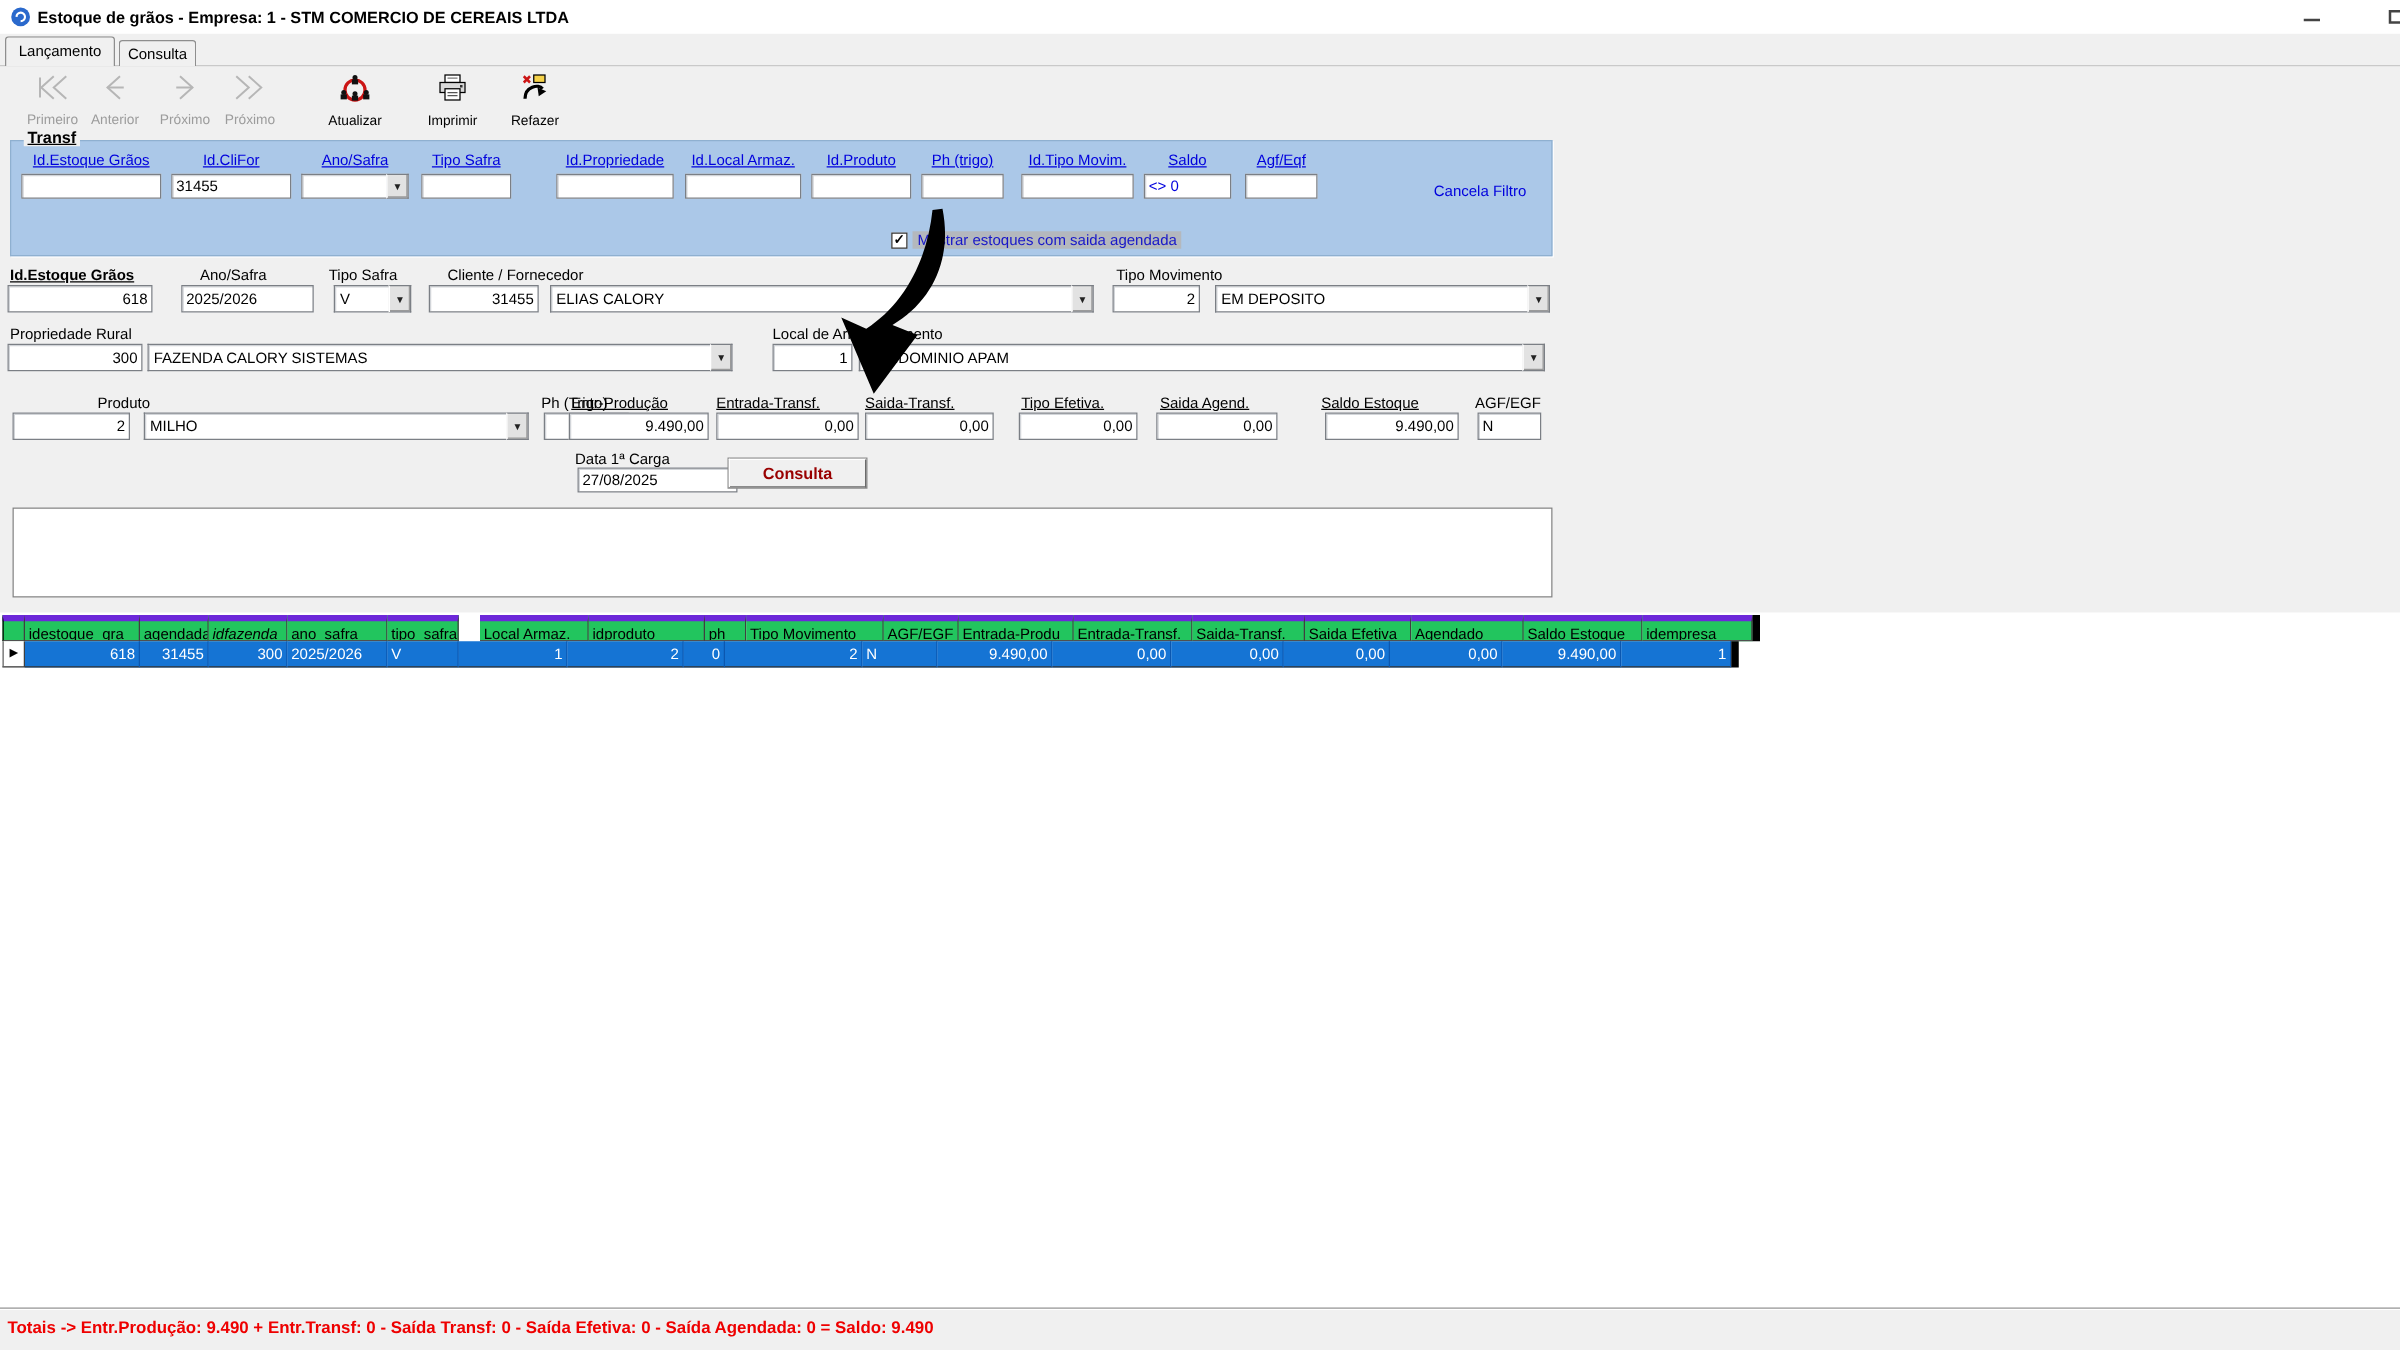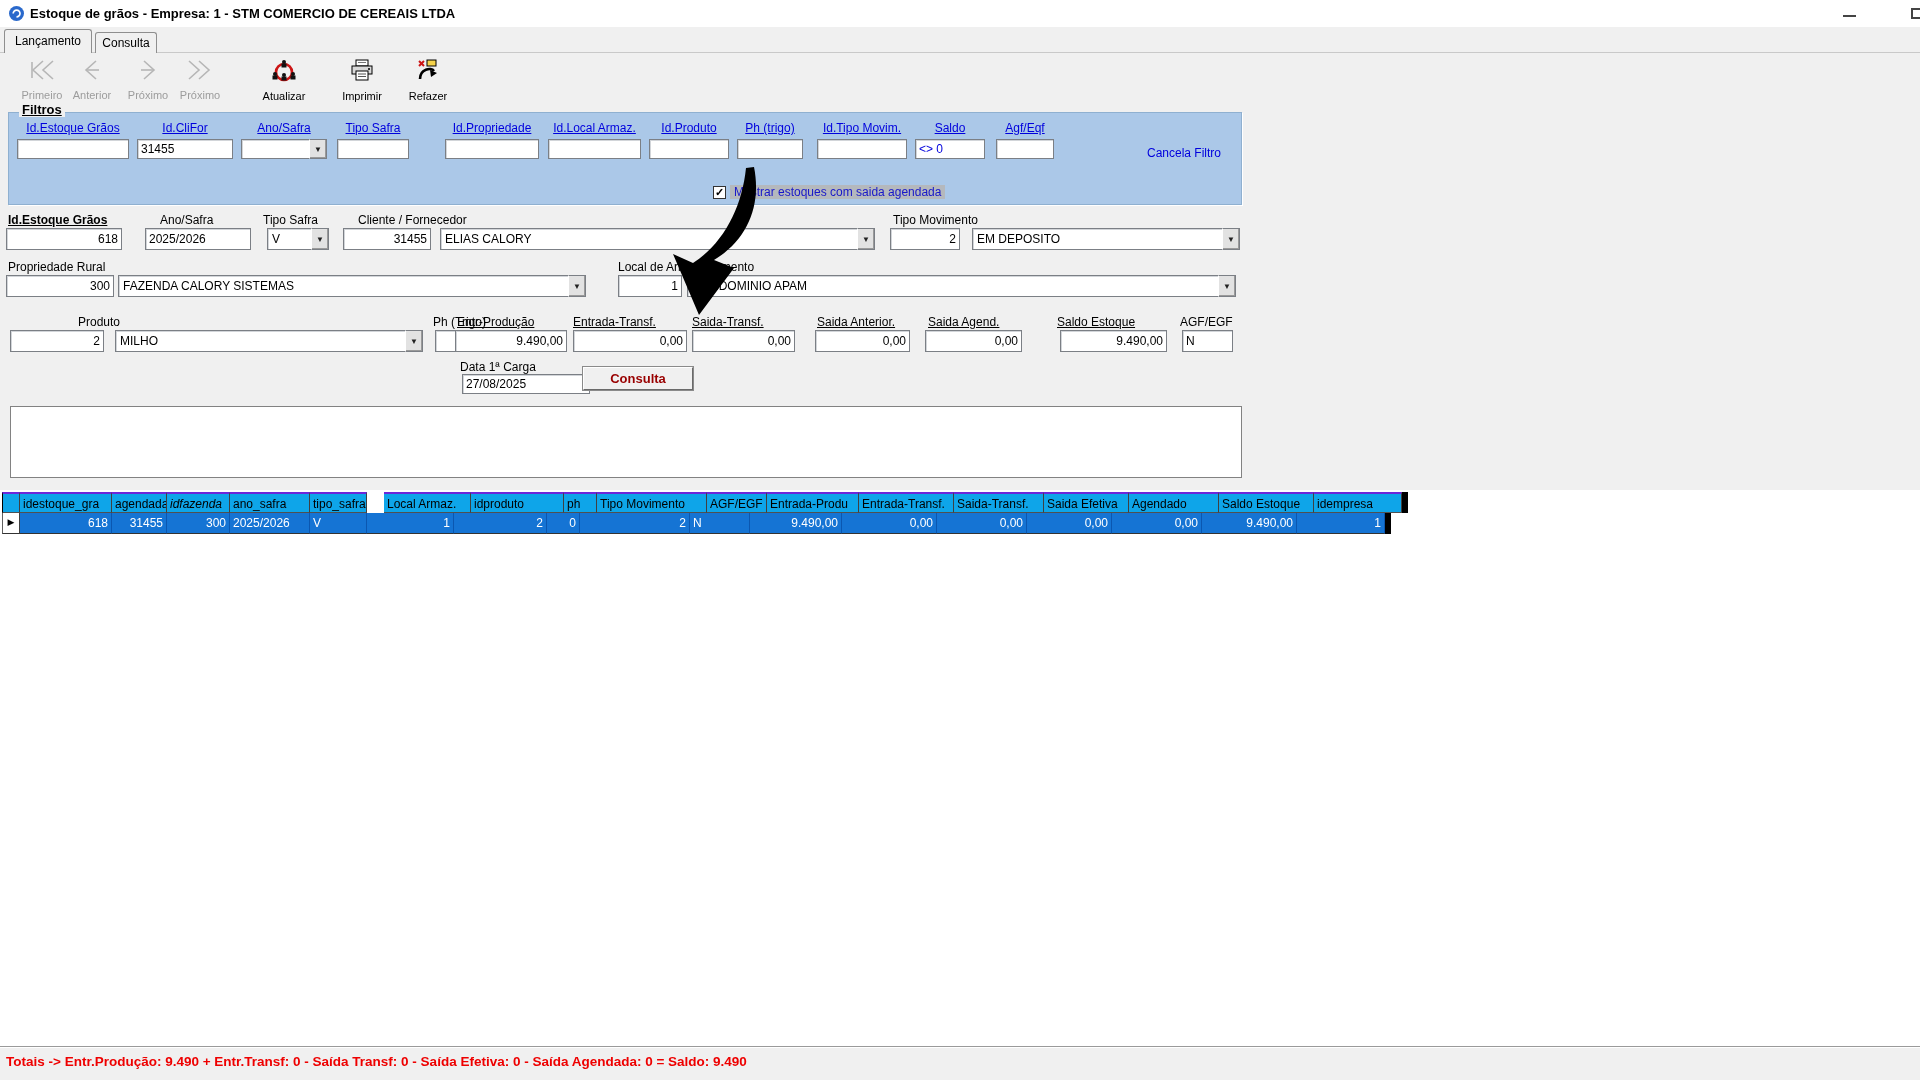--- a/index.html
+++ b/index.html
@@ -62,21 +62,21 @@
                   font-size:13px; font-weight:bold; color:#990000; text-align:center; line-height:21px; cursor:pointer; }
 
   .memo { position:absolute; left:10px; top:406px; width:1232px; height:72px; background:#fff;
           border:1px solid #828282; }
 
   
   .white-zone { position:absolute; left:0; top:490px; width:1920px; height:556px; background:#ffffff; }
   .grid-wrap { position:absolute; left:2px; top:492px; }
   .grow { display:flex; }
   .gc { height:21px; line-height:20px; font-size:12px; padding:0 3px; overflow:hidden; white-space:nowrap; }
-  .ghead .gc { background:#0ea5e9; border-top:2px solid #6d28d9; border-bottom:1px solid #505050;
+  .ghead .gc { background:#22c55e; border-top:5px solid #6d28d9; border-bottom:1px solid #505050;
                border-right:1px solid #404040; color:#000; }
   .ghead .sel { border-left:1px solid #000; }
   .gdata .gc { background:#1574d4; color:#fff; border-right:1px solid #0b57b0; border-bottom:1px solid #333; }
   .gdata .sel { background:#fff; color:#000; border-left:1px solid #606060; border-right:1px solid #404040;
                 font-size:9px; line-height:19px; text-align:center; }
   .gend { width:6px; background:#000; }
 
   
   .statusbar { position:absolute; left:0; top:1046px; width:1920px; height:34px; background:#f0f0f0;
                border-top:1px solid #9a9a9a; box-shadow:inset 0 1px 0 #ffffff; }
@@ -191,21 +191,21 @@
         </g>
       <path d="M5 21 C5 11 16 9 19 13" stroke="#000" stroke-width="2.6" fill="none"></path>
       <path d="M15 12 L22 15 L16 19 Z" fill="#000"></path>
       <rect x="12" y="2" width="9" height="6" fill="#f5d24a" stroke="#000"></rect>
     </svg>
   </span>
   <span class="tool-lab">Refazer</span>
 </div>
 
 <div class="filters">
-  <span class="filters-legend">Filtros</span>
+  <span class="filters-legend">Transf</span>
 
   <span class="fl" style="left:8px;  width:112px;">Id.Estoque Grãos</span>
   <span class="fl" style="left:128px; width:96px;">Id.CliFor</span>
   <span class="fl" style="left:232px; width:86px;">Ano/Safra</span>
   <span class="fl" style="left:328px; width:72px;">Tipo Safra</span>
   <span class="fl" style="left:436px; width:94px;">Id.Propriedade</span>
   <span class="fl" style="left:539px; width:93px;">Id.Local Armaz.</span>
   <span class="fl" style="left:640px; width:80px;">Id.Produto</span>
   <span class="fl" style="left:728px; width:66px;">Ph (trigo)</span>
   <span class="fl" style="left:808px; width:90px;">Id.Tipo Movim.</span>
@@ -287,21 +287,21 @@
 
 <span class="ml ul" style="left:457px; top:315px;">Entr-Produção</span>
 <input class="tb num" style="left: 455px; top: 330px; width: 112px; height: 22px;" value="9.490,00">
 
 <span class="ml ul" style="left:573px; top:315px;">Entrada-Transf.</span>
 <input class="tb num" style="left: 573px; top: 330px; width: 114px; height: 22px;" value="0,00">
 
 <span class="ml ul" style="left:692px; top:315px;">Saida-Transf.</span>
 <input class="tb num" style="left: 692px; top: 330px; width: 103px; height: 22px;" value="0,00">
 
-<span class="ml ul" style="left:817px; top:315px;">Saida Anterior.</span>
+<span class="ml ul" style="left:817px; top:315px;">Tipo Efetiva.</span>
 <input class="tb num" style="left: 815px; top: 330px; width: 95px; height: 22px;" value="0,00">
 
 <span class="ml ul" style="left:928px; top:315px;">Saida Agend.</span>
 <input class="tb num" style="left: 925px; top: 330px; width: 97px; height: 22px;" value="0,00">
 
 <span class="ml ul" style="left:1057px; top:315px;">Saldo Estoque</span>
 <input class="tb num" style="left: 1060px; top: 330px; width: 107px; height: 22px;" value="9.490,00">
 
 <span class="ml" style="left:1180px; top:315px;">AGF/EGF</span>
 <input class="tb" style="left: 1182px; top: 330px; width: 51px; height: 22px;" value="N">

